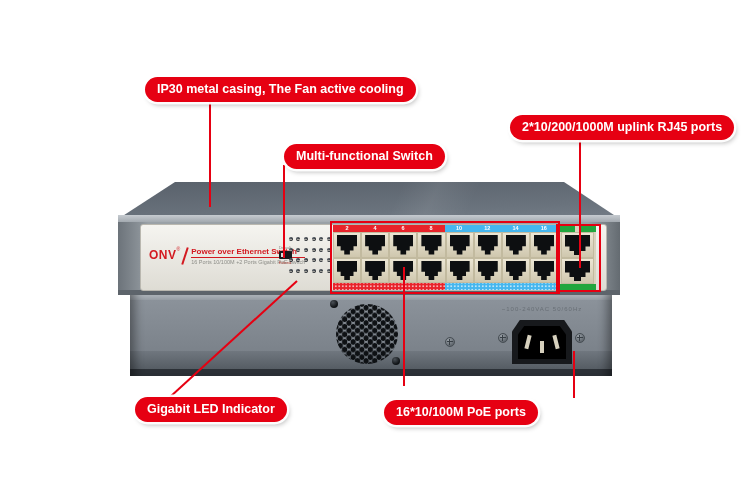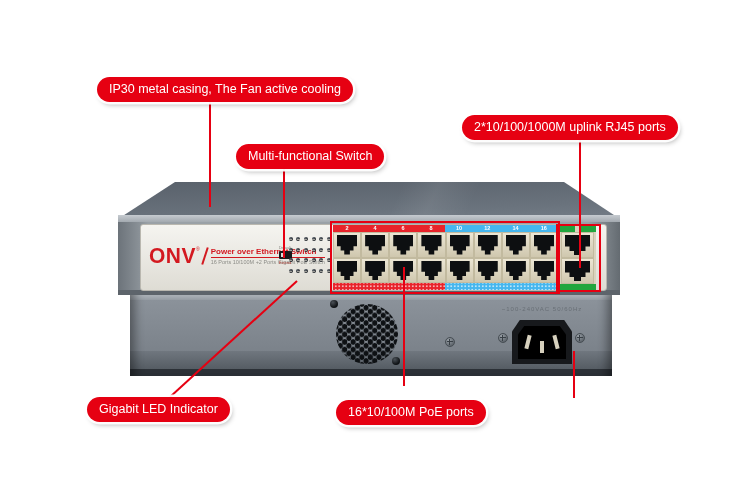--- a/index.html
+++ b/index.html
@@ -1,23 +1,23 @@
 <!DOCTYPE html>
 <html><head>
 <meta charset="utf-8">
 <style>
   html,body{margin:0;padding:0;background:#fff;}
   .stage{position:relative;width:750px;height:482px;background:#fff;overflow:hidden;
          font-family:"Liberation Sans",sans-serif;}
 
   
   .pill{position:absolute;z-index:40;background:#e60012;color:#fff;
-        font-weight:normal;font-size:12.5px;line-height:1;white-space:nowrap;
+        font-weight:bold;font-size:12.5px;line-height:1;white-space:nowrap;
         padding:6px 12px;border-radius:14px;
-        box-shadow:0 0 0 2.5px rgba(255,255,255,.95), 2px 3px 5px rgba(0,0,0,.28);}
+        box-shadow:0 0 0 2.5px rgba(255,255,255,.95), 2px 3px 5px rgba(0,0,0,.28);margin-left:48px;}
   .cline{position:absolute;z-index:30;background:#e60012;}
   .crect{position:absolute;z-index:25;border:2px solid #e60012;}
 
   
   .front{position:absolute;left:118px;top:182px;width:502px;height:113px;z-index:10;}
   .top-face{position:absolute;left:0;top:0;width:502px;height:37px;
             background:linear-gradient(178deg,#59616b,#6a737d 70%,#747d87);
             clip-path:polygon(57px 0,446px 0,502px 37px,0 37px);}
   .top-sheen{position:absolute;left:0;top:0;width:502px;height:37px;
             background:linear-gradient(115deg,rgba(255,255,255,0) 55%,rgba(255,255,255,.07) 62%,rgba(255,255,255,0) 70%);
@@ -25,21 +25,21 @@
   .front-rim{position:absolute;left:0;top:33px;width:502px;height:9px;
             background:linear-gradient(#c6cbd0,#99a0a7);}
   .front-face{position:absolute;left:0;top:40px;width:502px;height:73px;
             background:linear-gradient(90deg,#6c737a 0,#8b9298 22px,#9aa1a7 30px,#9aa1a7 470px,#858c92 482px,#646b71 502px);}
   .face-bottom{position:absolute;left:0;top:108px;width:502px;height:5px;background:#5d646b;}
   .panel{position:absolute;left:22px;top:42px;width:467px;height:67px;border-radius:3px;
          background:linear-gradient(#f5f4f0,#dedcd4);border:1px solid #b9b7af;box-sizing:border-box;}
 
   
   .logo{position:absolute;left:8px;top:22px;display:flex;align-items:flex-start;}
-  .brand{color:#d31920;font-weight:bold;font-size:21px;line-height:17px;letter-spacing:.5px;
+  .brand{color:#d31920;font-weight:bold;font-size:12px;line-height:17px;letter-spacing:.5px;
          transform:scaleY(1.05);}
   .tm{color:#d31920;font-size:5px;vertical-align:top;position:relative;top:-1px;}
   .slash{width:2px;height:18px;background:#d31920;transform:rotate(18deg);margin:0 5px 0 4px;}
   .title-col{display:flex;flex-direction:column;}
   .ptitle{color:#d31920;font-weight:bold;font-size:8px;line-height:9px;
           border-bottom:1.5px solid #d31920;padding-bottom:1px;white-space:nowrap;}
   .psub{color:#8d8d88;font-size:5.5px;line-height:7px;margin-top:1px;white-space:nowrap;}
 
   
   .dip{position:absolute;left:133px;top:20px;width:22px;text-align:center;}
@@ -285,17 +285,17 @@
 
   <div class="cline" style="left:209px;top:95px;width:2px;height:112px;"></div>
   <div class="cline" style="left:283px;top:165px;width:2px;height:93px;"></div>
   <div class="cline" style="left:579px;top:138px;width:2px;height:130px;"></div>
   <div class="cline" style="left:403px;top:267px;width:2px;height:119px;"></div>
   <div class="cline" style="left:170px;top:396px;width:172px;height:2px;transform:rotate(-42.4deg);transform-origin:0 50%;"></div>
   <div class="cline" style="left:573px;top:351px;width:2px;height:47px;"></div>
 
   <div class="pill" style="left:97px;top:77px;">IP30 metal casing, The Fan active cooling</div>
   <div class="pill" style="left:236px;top:144px;">Multi-functional Switch</div>
-  <div class="pill" style="left:462px;top:115px;">2*10/100/1000M uplink RJ45 ports</div>
+  <div class="pill" style="left:462px;top:115px;">2*10/200/1000M uplink RJ45 ports</div>
   <div class="pill" style="left:87px;top:397px;">Gigabit LED Indicator</div>
   <div class="pill" style="left:336px;top:400px;">16*10/100M PoE ports</div>
 
 </div>
 
 </body></html>

